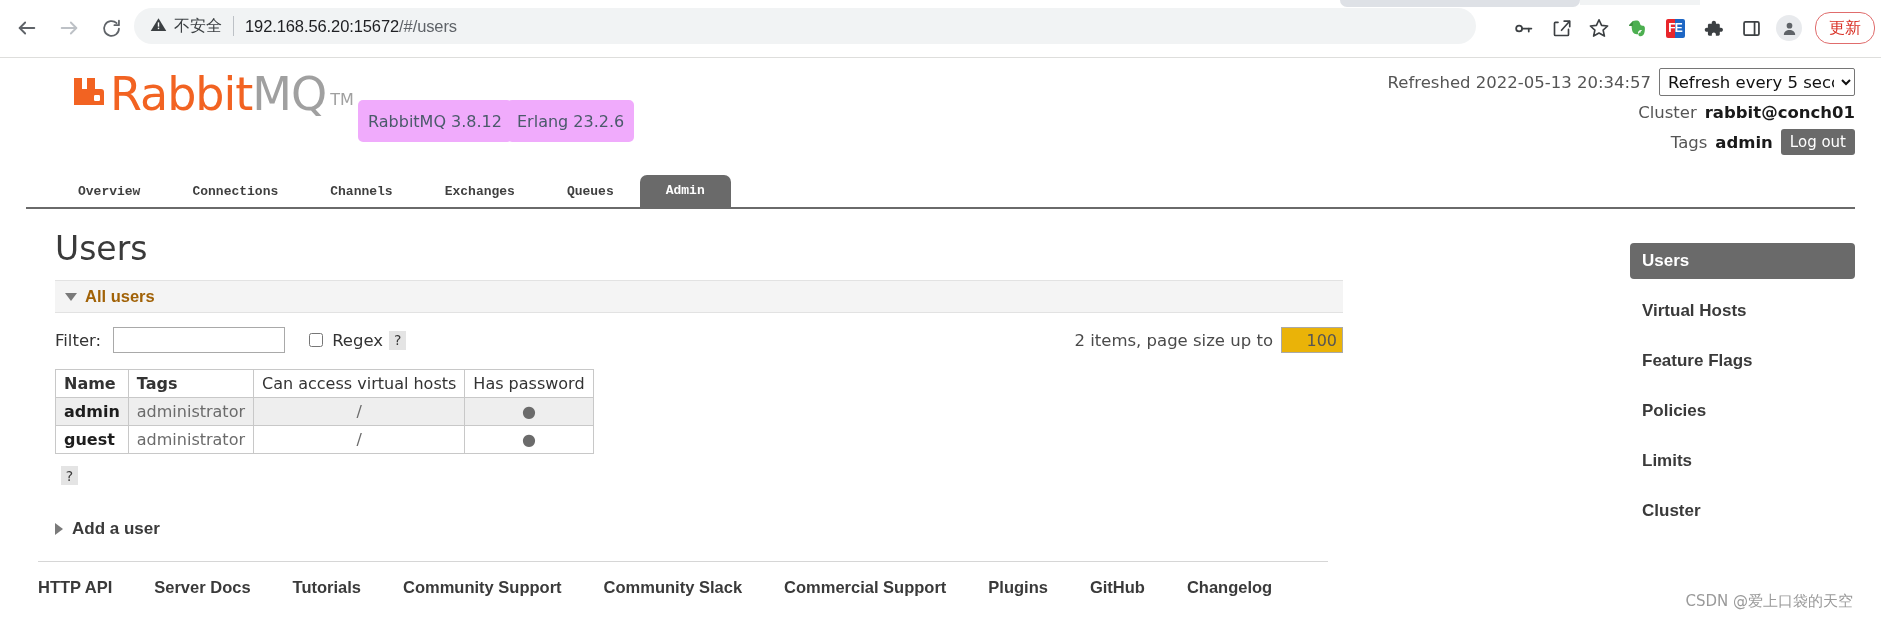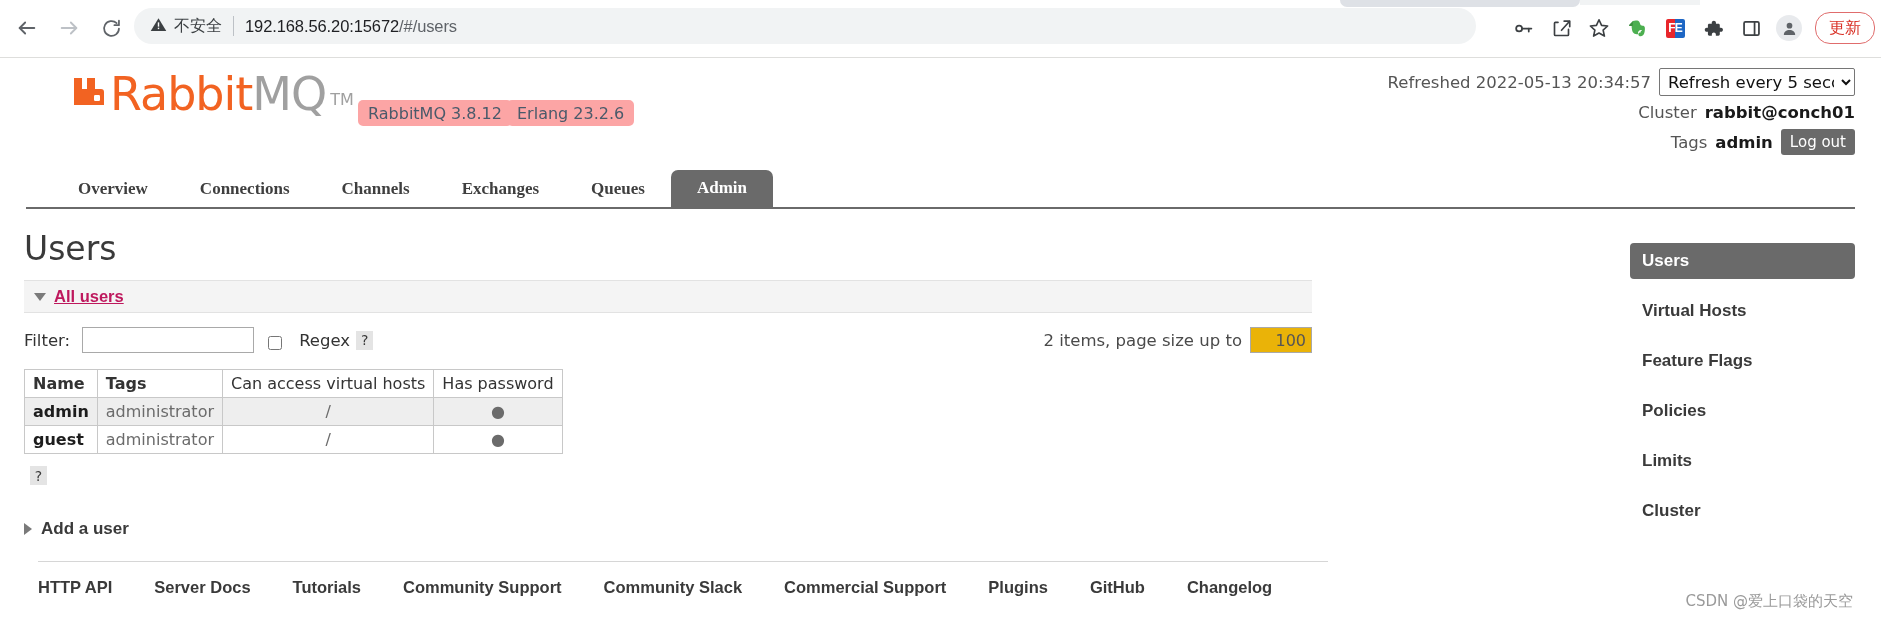--- a/index.html
+++ b/index.html
@@ -195,27 +195,27 @@
     font-size: 16px;
     color: #a0a0a0;
     margin-left: 4px;
     margin-bottom: 5px;
     font-family: "DejaVu Sans", sans-serif;
   }
   .ver-badge {
     position: absolute;
     top: 42px;
     height: 26px;
-    background: #fca5a5;
+    background: #f0abfc;
     border-radius: 5px;
     color: #4a5a6a;
     font-size: 16px;
     display: flex;
     align-items: center;
-    padding: 0 10px;
+    padding: 8px 10px;
     font-family: "DejaVu Sans", sans-serif;
     white-space: nowrap;
   }
   #badge-rabbit { left: 338px; }
   #badge-erlang { left: 487px; }
 
   #header-right {
     position: absolute;
     right: 26px; top: 10px;
     text-align: right;
@@ -262,40 +262,40 @@
     position: relative;
     height: 33px;
     margin: 0 26px 0 26px;
     border-bottom: 2px solid #6a6a6a;
     display: flex;
     align-items: flex-end;
     padding-left: 26px;
     box-sizing: border-box;
   }
   .nav-tab {
-    font-size: 17px;
+    font-size: 13px;
     font-weight: bold;
     color: #3f3f3f;
     padding: 5px 26px 8px 26px;
     cursor: pointer;
     white-space: nowrap;
-    font-family: Liberation Serif, serif;
+    font-family: Liberation Mono, monospace;
   }
   .nav-tab.active {
     background: #6a6a6a;
     color: #ffffff;
     border-radius: 7px 7px 0 0;
     padding-top: 8px;
     padding-bottom: 9px;
   }
 
   
   #main-wrap {
     position: relative;
-    padding: 0 12px;
+    padding: 0 43px;
   }
   #content-col {
     width: 1300px;
   }
   #page-title {
     font-size: 33px;
     font-weight: normal;
     color: #3a3a3a;
     margin: 20px 0 12px 12px;
     font-family: "DejaVu Sans", sans-serif;
@@ -322,22 +322,21 @@
   }
   .tri.right {
     border-left: 8px solid #7a7a7a;
     border-top: 6px solid transparent;
     border-bottom: 6px solid transparent;
     border-right: none;
   }
   .section-label {
     font-size: 16.5px;
     font-weight: bold;
-    color: #be185d;
-    text-decoration: underline;
+    color: #a16207;
   }
 
   #filter-row {
     display: flex;
     align-items: center;
     margin: 14px 0 0 12px;
     width: 1288px;
     position: relative;
   }
   #filter-label {
@@ -351,23 +350,23 @@
     height: 26px;
     border: 1px solid #a9a9a9;
     background: #fff;
     font-size: 15px;
     padding: 2px 4px;
     box-sizing: border-box;
     font-family: "DejaVu Sans", sans-serif;
   }
   #regex-wrap {
     display: flex;
-    align-items: flex-end;
-    gap: 17px;
-    margin-left: 14px;
+    align-items: center;
+    gap: 9px;
+    margin-left: 24px;
   }
   #regex-check {
     width: 14px; height: 14px;
     margin: 0;
     cursor: pointer;
   }
   .regex-label {
     font-size: 16.5px;
     color: #333;
     font-family: "DejaVu Sans", sans-serif;

